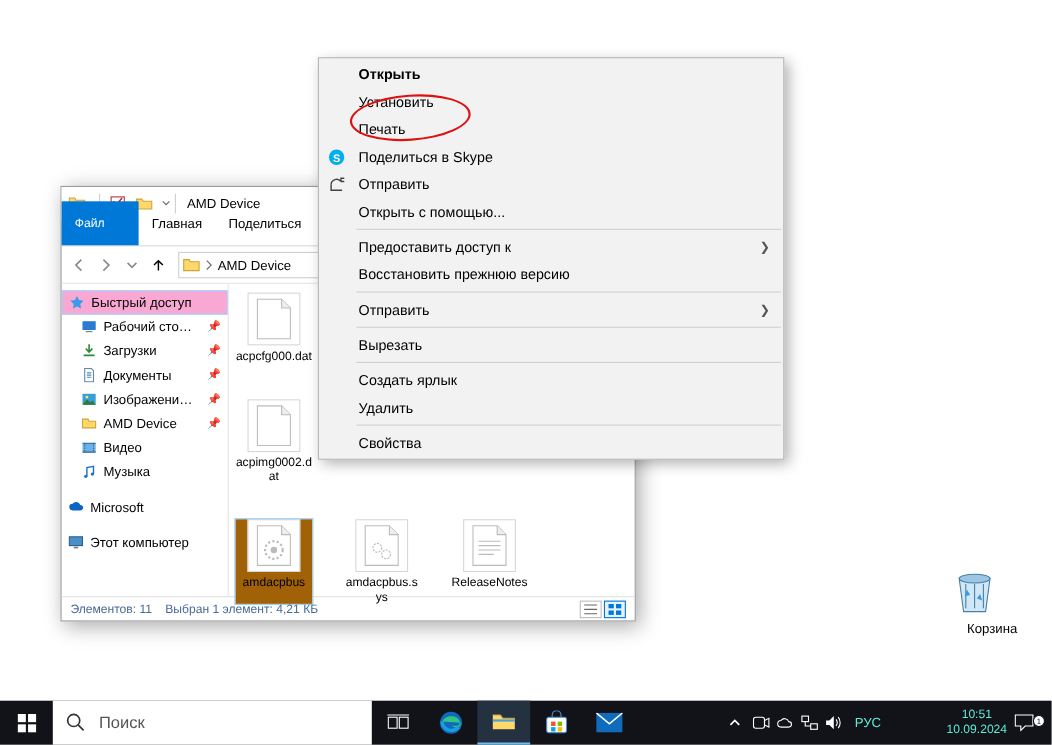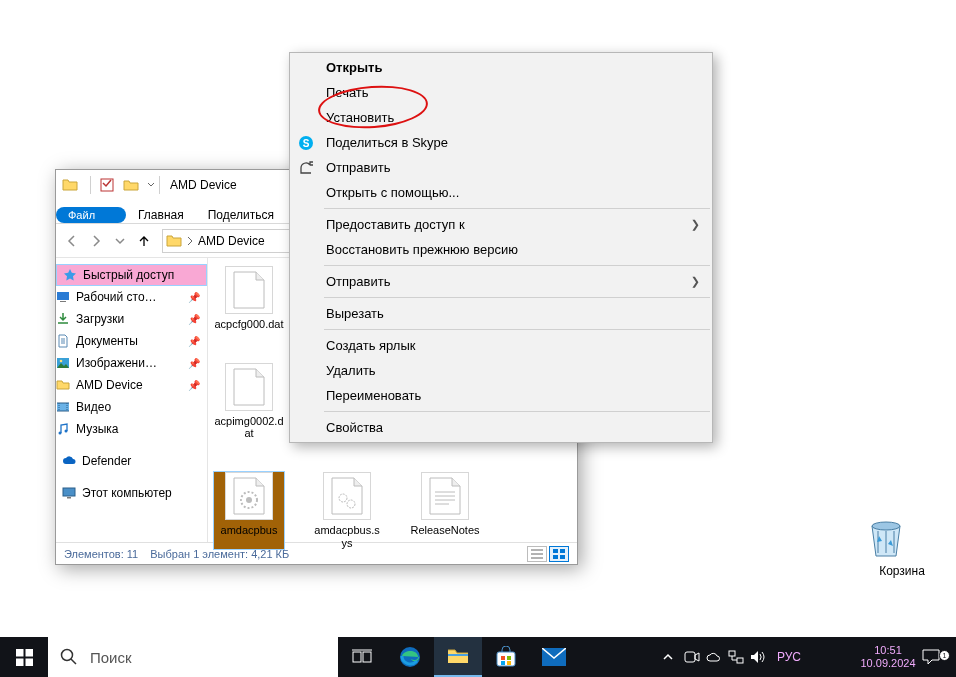--- a/index.html
+++ b/index.html
@@ -12,30 +12,30 @@
     position: absolute; left: 55px; top: 169px; width: 523px; height: 396px;
     border: 1px solid #9a9a9a; background: #fff;
     box-shadow: 4px 4px 18px rgba(0,0,0,.35);
   }
   .titlebar { height: 30px; display: flex; align-items: center; padding: 0 6px; background: #fff; }
   .titlebar .ico { width: 16px; height: 16px; margin-right: 4px; }
   .qat { display: flex; align-items: center; gap: 4px; }
   .titlebar .sep { width: 1px; height: 18px; background: #d0d0d0; margin: 0 4px; }
   .titlebar .title { font-size: 12px; margin-left: 6px; }
   .ribbon-tabs { height: 24px; display: flex; align-items: flex-end; border-bottom: 1px solid #d9d9d9; font-size: 12px; }
-  .ribbon-tabs .tab { height: 16px; padding: 0 12px; display: flex; align-items: center; color: #000; border-radius: 12px; }
+  .ribbon-tabs .tab { height: 40px; padding: 0 12px; display: flex; align-items: center; color: #000; }
   .ribbon-tabs .tab.file { background: #0078d7; color: #fff; }
   .navbar { height: 34px; display: flex; align-items: center; border-bottom: 1px solid #e5e5e5; padding: 0 4px; }
   .nav-arrow { width: 24px; height: 24px; display: flex; align-items: center; justify-content: center; color: #8a8a8a; }
   .nav-arrow.active { color: #000; }
   .breadcrumb { flex: 1; height: 24px; border: 1px solid #cfcfcf; margin: 0 4px 0 6px; display: flex; align-items: center; font-size: 12px; padding: 0 3px; }
   .breadcrumb .fico { width: 16px; height: 16px; margin-right: 4px; }
   .body { display: flex; height: calc(100% - 30px - 24px - 34px - 22px); }
   .sidebar { width: 152px; border-right: 1px solid #e5e5e5; overflow: hidden; font-size: 12px; padding-top: 6px; }
-  .side-item { height: 22px; display: flex; align-items: center; padding-left: 0; gap: 6px; white-space: nowrap; }
+  .side-item { height: 22px; display: flex; align-items: center; padding-left: 18px; gap: 6px; white-space: nowrap; }
   .side-item.selected { background: #f9a8d4; border: 1px solid #99d1ff; padding-left: 17px; }
   .side-item.root { padding-left: 6px; }
   .side-pin { color: #888; font-size: 10px; margin-left: auto; margin-right: 6px; }
   .side-ico { width: 14px; height: 14px; flex: 0 0 14px; }
   .files { flex: 1; padding: 8px 6px; display: flex; flex-wrap: wrap; align-content: flex-start; gap: 16px 28px; }
   .file { width: 70px; text-align: center; font-size: 11px; }
   .file .thumb { width: 48px; height: 48px; margin: 0 auto 4px; border: 1px solid #d7d7d7; background: #fff; display: flex; align-items: center; justify-content: center; }
   .file.selected { background: #a16207; outline: 1px solid #99d1ff; }
   .file .name { word-break: break-word; line-height: 1.15; }
   .statusbar { height: 22px; border-top: 1px solid #e0e0e0; display: flex; align-items: center; font-size: 11px; color: #4a6a9a; padding: 0 8px; gap: 12px; }
@@ -60,21 +60,21 @@
     border: 2.5px solid #d11; border-radius: 50%;
     transform: rotate(-4deg);
     pointer-events: none;
   }
   
   .taskbar { position: absolute; left: 0; bottom: 0; width: 100%; height: 40px; background: #111318; display: flex; align-items: center; color: #fff; }
   .start { width: 48px; height: 40px; display: flex; align-items: center; justify-content: center; }
   .search { width: 290px; height: 40px; background: #fff; display: flex; align-items: center; color: #555; font-size: 15px; padding-left: 12px; gap: 12px; }
   .tb-btn { width: 48px; height: 40px; display: flex; align-items: center; justify-content: center; }
   .tb-btn.active { background: #233140; border-bottom: 2px solid #76b9ed; }
-  .tray { margin-left: auto; display: flex; align-items: center; height: 40px; padding-right: 4px; color: #f0abfc; font-size: 12px; }
+  .tray { margin-left: auto; display: flex; align-items: center; height: 40px; padding-right: 4px; color: #5eead4; font-size: 12px; }
   .tray .ic { width: 22px; text-align: center; }
   .tray .lang { width: 34px; text-align: center; font-size: 12px; }
   .tray .clock { width: 68px; text-align: center; line-height: 1.15; font-size: 11px; margin-left: 48px; }
   .tray .notif { width: 30px; text-align: center; position: relative; }
   
   svg { display: block; }
 </style>
 </head>
 <body>
 
@@ -211,21 +211,21 @@
             <circle cx="4" cy="11" r="1.5" fill="#1e73c8"></circle>
             <circle cx="10" cy="9" r="1.5" fill="#1e73c8"></circle>
           </svg>
         <span>Музыка</span>
       </div>
       <div style="height:10px"></div>
       <div class="side-item root">
         <svg class="side-ico" viewBox="0 0 14 14">
             <path d="M4 10a3 3 0 010-6 4 4 0 017 1 2.5 2.5 0 010 5z" fill="#0a64c2"></path>
           </svg>
-        <span>Defender</span>
+        <span>Microsoft</span>
       </div>
       <div style="height:10px"></div>
       <div class="side-item root">
         <svg class="side-ico" viewBox="0 0 14 14">
             <rect x="1" y="2" width="12" height="8" fill="#4a8fc7" stroke="#2a5f8a"></rect>
             <rect x="5" y="11" width="4" height="1.5" fill="#7a7a7a"></rect>
           </svg>
         <span>Этот компьютер</span>
       </div>
     </div>
@@ -305,24 +305,24 @@
         </div>
     </div>
   </div>
 </div>
 
 <div class="ctx">
   <div class="row bold">
       <span>Открыть</span>
     </div>
   <div class="row">
+      <span>Установить</span>
+    </div>
+  <div class="row">
       <span>Печать</span>
-    </div>
-  <div class="row">
-      <span>Установить</span>
     </div>
   <div class="row">
     <svg class="ico" viewBox="0 0 16 16">
         <circle cx="8" cy="8" r="7" fill="#00aff0"></circle>
         <text x="8" y="12" font-size="10" text-anchor="middle" fill="#fff" font-weight="700">S</text>
       </svg>
     <span>Поделиться в Skype</span>
   </div>
   <div class="row">
     <svg class="ico" viewBox="0 0 16 16">
@@ -350,23 +350,20 @@
   <hr>
   <div class="row">
       <span>Вырезать</span>
     </div>
   <hr>
   <div class="row">
       <span>Создать ярлык</span>
     </div>
   <div class="row">
       <span>Удалить</span>
-    </div>
-  <div class="row">
-      <span>Переименовать</span>
     </div>
   <hr>
   <div class="row">
       <span>Свойства</span>
     </div>
 </div>
 <div class="hand-circle"></div>
 
 <div class="taskbar">
   <div class="start">

